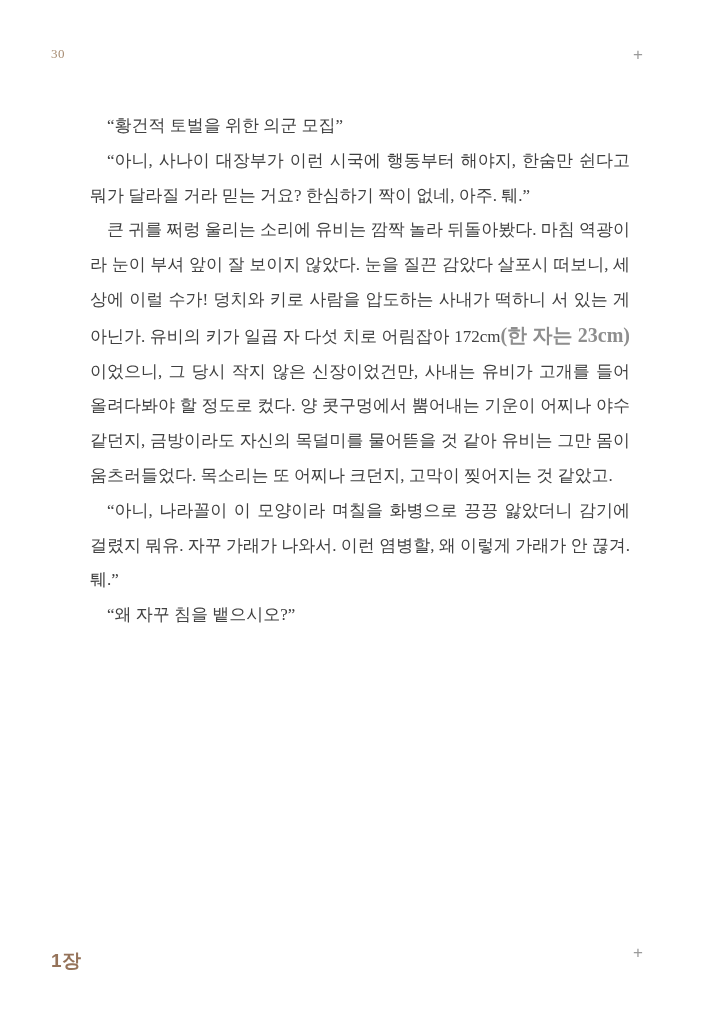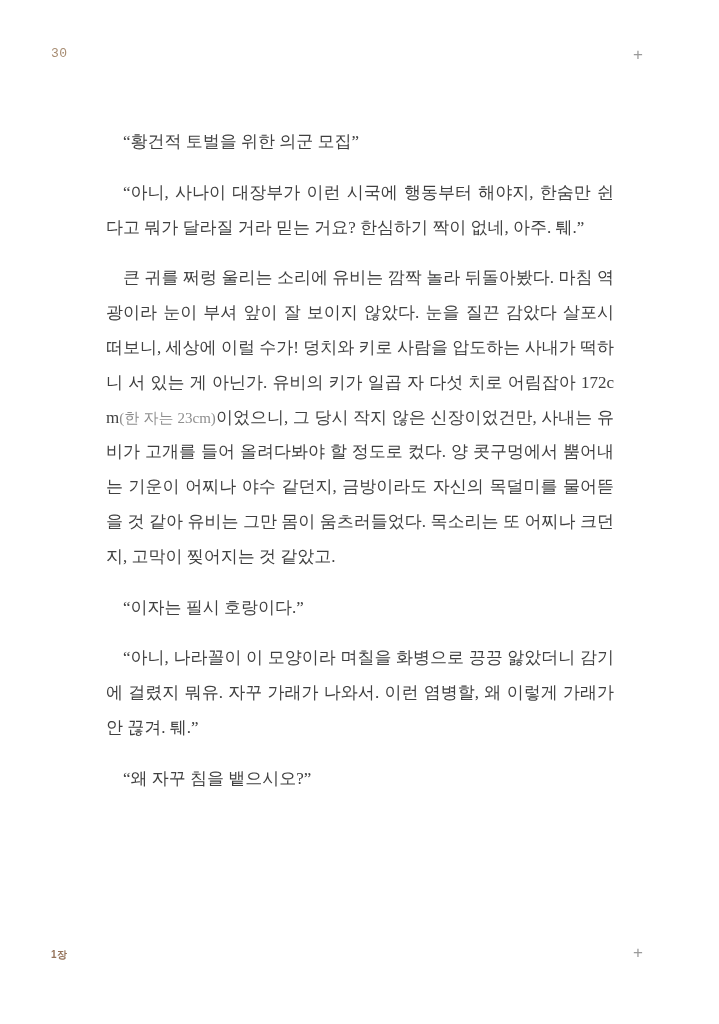--- a/index.html
+++ b/index.html
@@ -12,21 +12,21 @@
     width: 719px;
     height: 1024px;
     background: var(--page-background, #ffffff);
     font-family: "Liberation Serif", "DejaVu Serif", serif;
     overflow: hidden;
   }
   .page-number {
     position: absolute;
     left: 51px;
     top: 46px;
-    font-family: Liberation Mono, monospace;
+    font-family: Liberation Serif, serif;
     font-size: 13px;
     letter-spacing: 0.5px;
     color: var(--page-number-color, #a78c72);
     text-align: center;
   }
   .crop-mark {
     position: absolute;
     left: 633px;
     width: 20px;
     text-align: left;
@@ -38,54 +38,54 @@
   }
   .crop-mark.top { top: 46px; }
   .crop-mark.bottom { top: 944px; }
   .text-block {
     position: absolute;
     left: 90px;
     top: 109px;
     width: 540px;
   }
   .para {
-    margin: 16px;
+    margin: 0;
     font-size: 17px;
     line-height: 34.8px;
     color: var(--body-text-color, #404040);
     text-align: justify;
     text-indent: 17px;
     word-break: break-all;
   }
   .annotation {
-    font-size: 15px;
+    font-size: 20px;
     color: var(--annotation-color, #8e8e8e);
+    font-weight: bold;
   }
   .chapter-label {
     position: absolute;
     left: 51px;
     top: 948px;
     font-family: "Liberation Sans", "DejaVu Sans", sans-serif;
-    font-size: 10px;
+    font-size: 19px;
     font-weight: bold;
     letter-spacing: 0.5px;
     color: var(--chapter-label-color, #95735a);
   }
 </style>
 </head>
 <body>
 
 <div class="page">
   <div class="page-number">30</div>
   <div class="crop-mark top">+</div>
 
   <main class="text-block">
       <p class="para"><span>“황건적 토벌을 위한 의군 모집”</span></p>
       <p class="para"><span>“아니, 사나이 대장부가 이런 시국에 행동부터 해야지, 한숨만 쉰다고 뭐가 달라질 거라 믿는 거요? 한심하기 짝이 없네, 아주. 퉤.”</span></p>
       <p class="para"><span>큰 귀를 쩌렁 울리는 소리에 유비는 깜짝 놀라 뒤돌아봤다. 마침 역광이라 눈이 부셔 앞이 잘 보이지 않았다. 눈을 질끈 감았다 살포시 떠보니, 세상에 이럴 수가! 덩치와 키로 사람을 압도하는 사내가 떡하니 서 있는 게 아닌가. 유비의 키가 일곱 자 다섯 치로 어림잡아 172cm</span><span class="annotation">(한 자는 23cm)</span><span>이었으니, 그 당시 작지 않은 신장이었건만, 사내는 유비가 고개를 들어 올려다봐야 할 정도로 컸다. 양 콧구멍에서 뿜어내는 기운이 어찌나 야수 같던지, 금방이라도 자신의 목덜미를 물어뜯을 것 같아 유비는 그만 몸이 움츠러들었다. 목소리는 또 어찌나 크던지, 고막이 찢어지는 것 같았고.</span></p>
-      <p class="para"><span>“이자는 필시 호랑이다.”</span></p>
       <p class="para"><span>“아니, 나라꼴이 이 모양이라 며칠을 화병으로 끙끙 앓았더니 감기에 걸렸지 뭐유. 자꾸 가래가 나와서. 이런 염병할, 왜 이렇게 가래가 안 끊겨. 퉤.”</span></p>
       <p class="para"><span>“왜 자꾸 침을 뱉으시오?”</span></p>
     </main>
 
   <div class="chapter-label">1장</div>
   <div class="crop-mark bottom">+</div>
 </div>
 
 </body></html>

